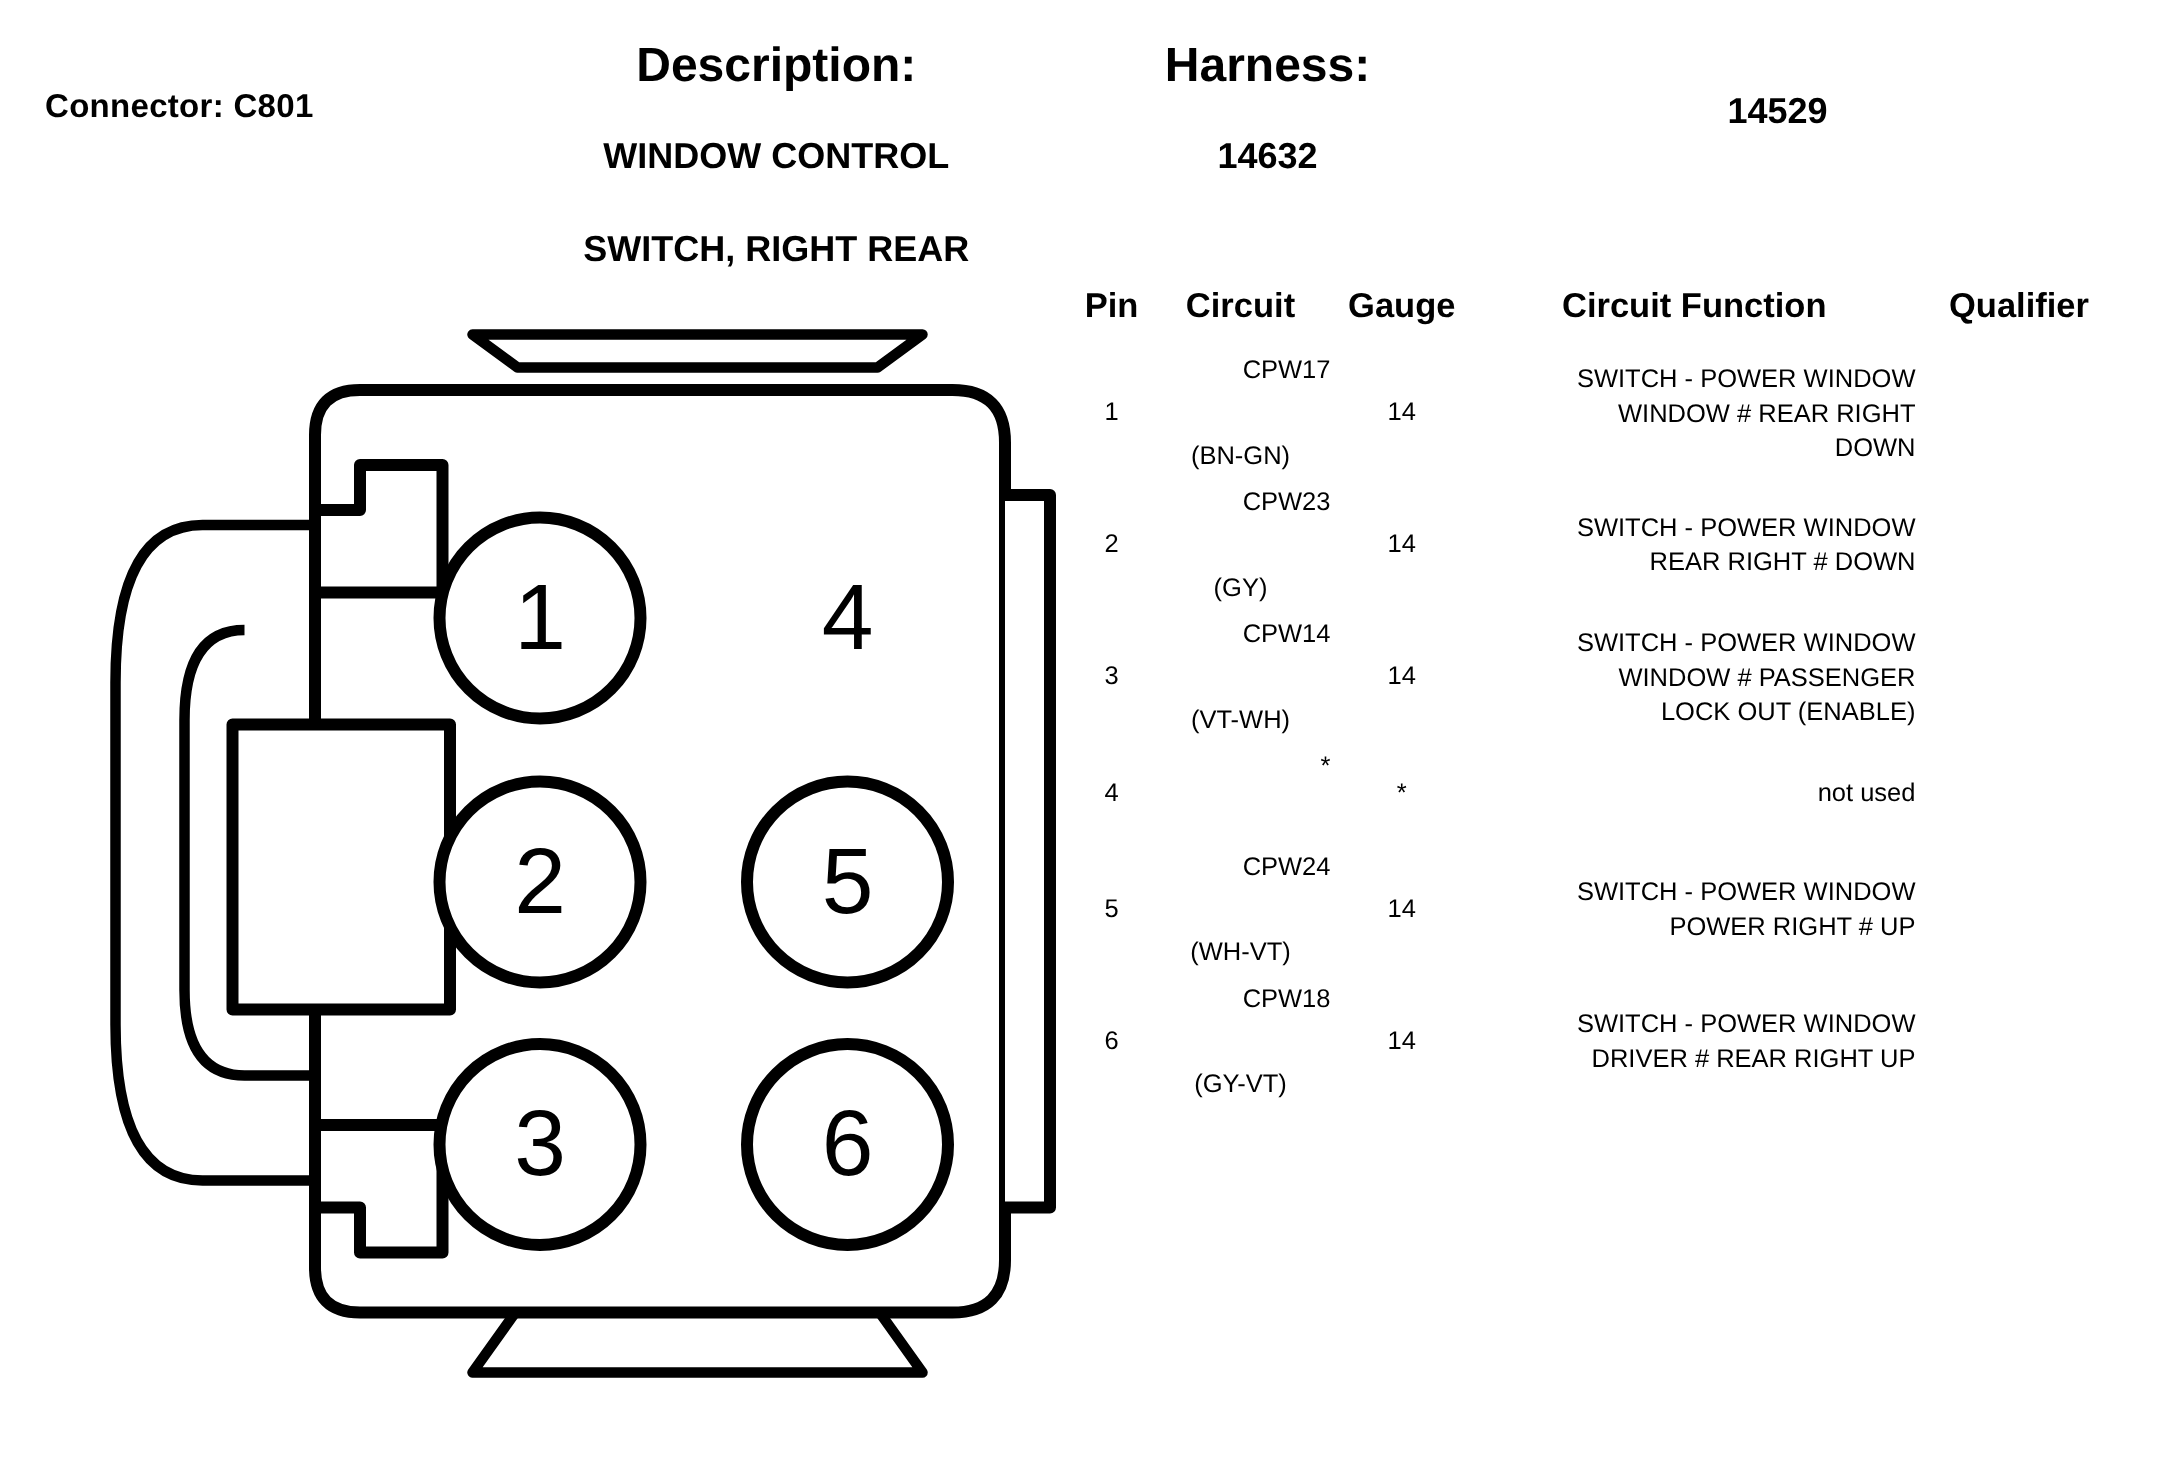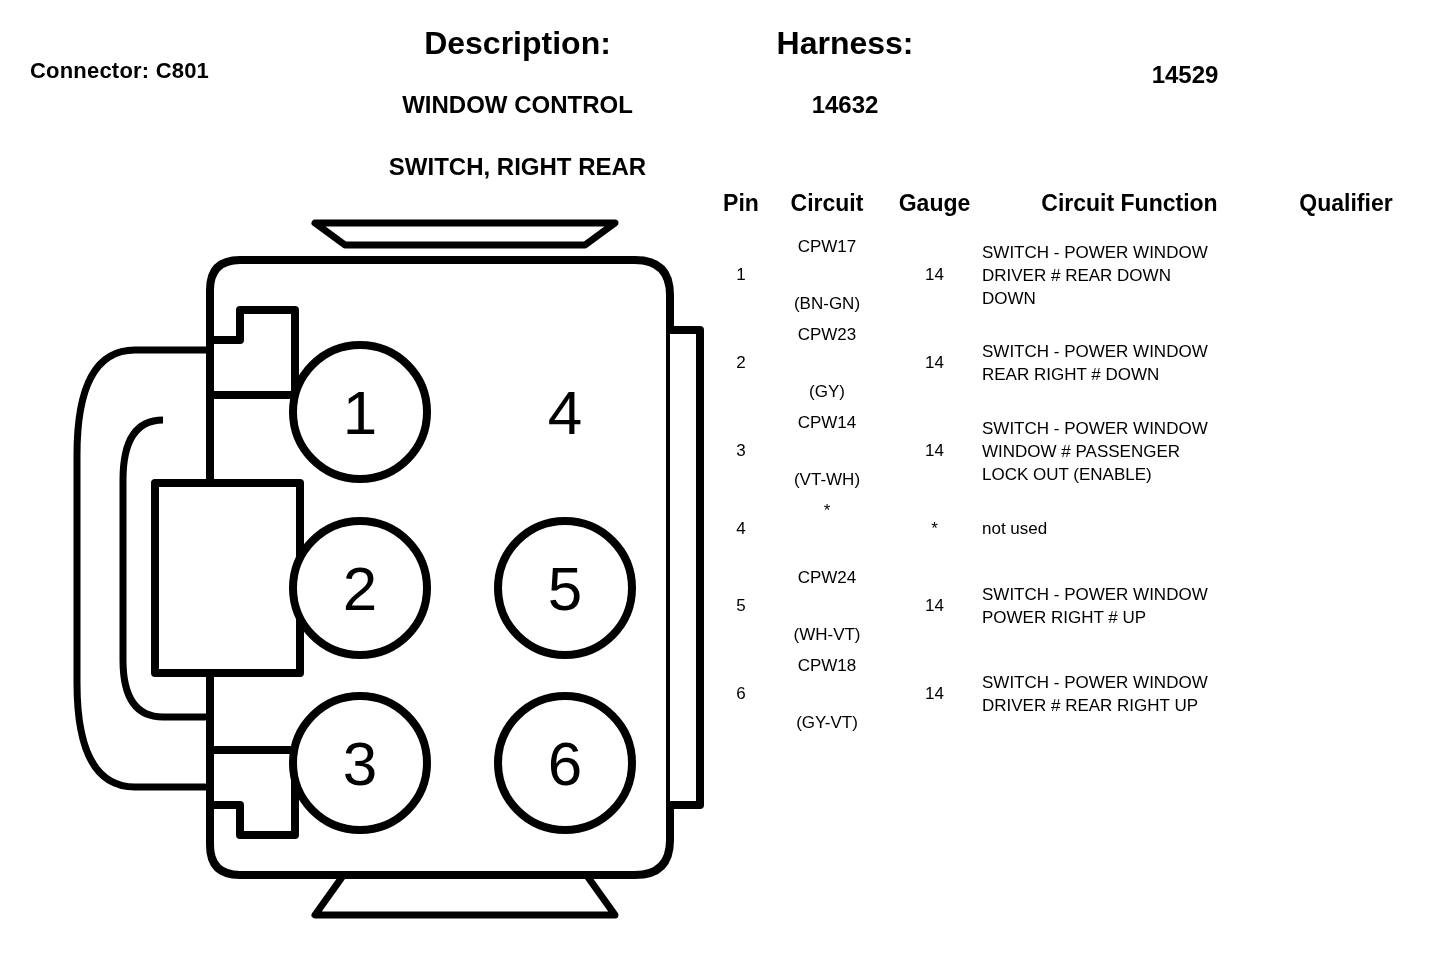--- a/index.html
+++ b/index.html
@@ -122,30 +122,30 @@
   td.td-circuit {
     text-align: center;
     font-size: 17.5px;
     line-height: 21px;
   }
   td.td-gauge {
     text-align: center;
     font-size: 18px;
   }
   td.td-function {
-    text-align: left;
+    text-align: right;
     font-size: 17.5px;
     line-height: 23px;
     padding-left: 6px;
   }
   td.td-qual {
     text-align: left;
     font-size: 17.5px;
   }
-  .circ-name { display: block; }
+  .circ-name { display: block; text-align: right; }
   .circ-color { display: block; margin-top: 36px; }
   .fn-line { display: block; white-space: nowrap; }
 </style>
 </head>
 <body>
 
 <div class="header">
   <div class="connector-title">Connector: C801</div>
 
   <div class="hdr-block hdr-desc">
@@ -222,21 +222,21 @@
 
       <tr>
         <td class="td-pin">1</td>
         <td class="td-circuit">
           <span class="circ-name">CPW17</span>
           <span class="circ-color">(BN-GN)</span>
         </td>
         <td class="td-gauge">14</td>
         <td class="td-function">
           <span class="fn-line">SWITCH - POWER WINDOW</span>
-          <span class="fn-line">DRIVER # REAR DOWN</span>
+          <span class="fn-line">WINDOW # REAR RIGHT</span>
           <span class="fn-line">DOWN</span>
         </td>
         <td class="td-qual"></td>
       </tr>
 
       <tr>
         <td class="td-pin">2</td>
         <td class="td-circuit">
           <span class="circ-name">CPW23</span>
           <span class="circ-color">(GY)</span>

